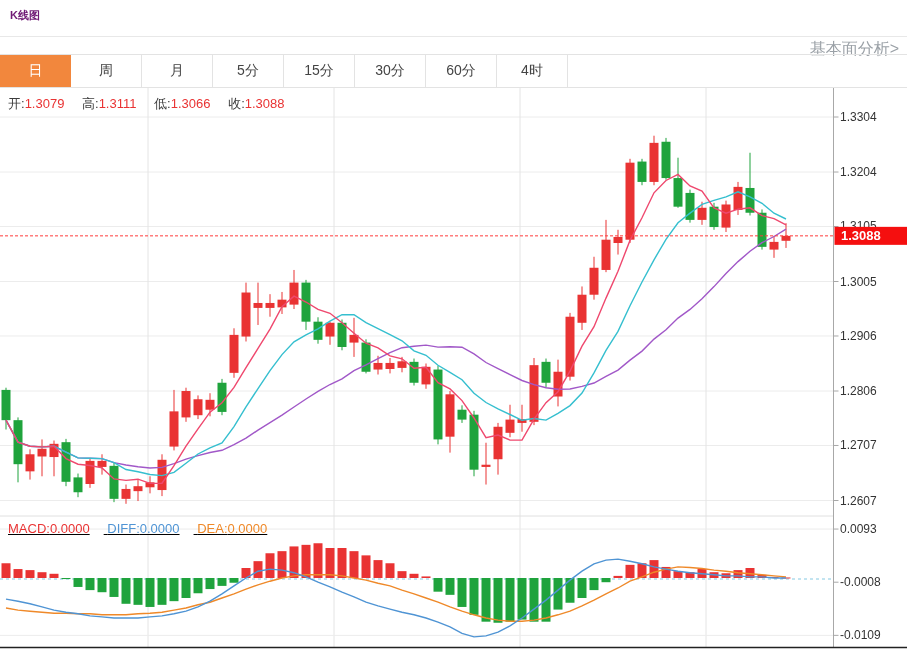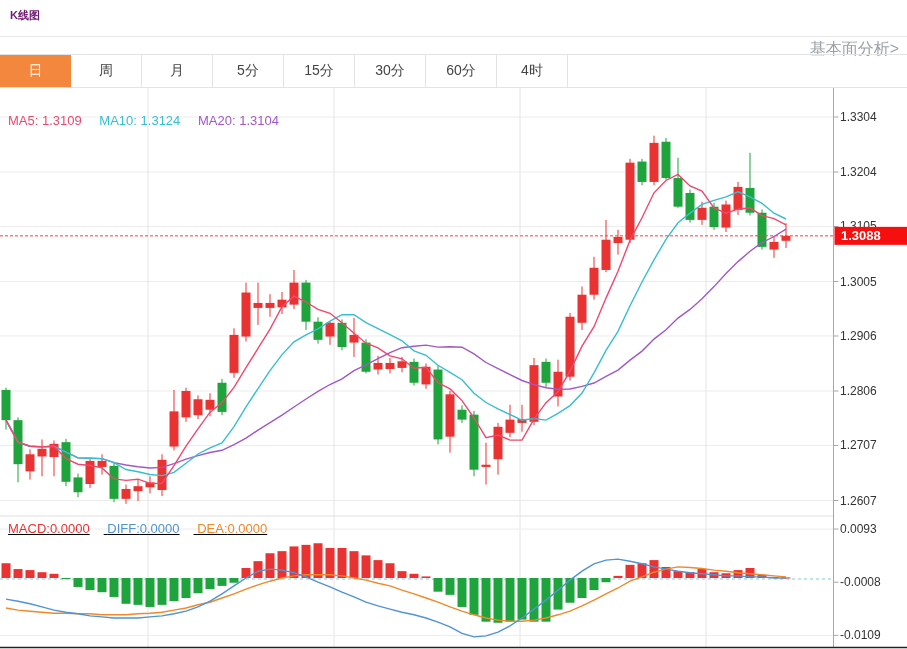--- a/index.html
+++ b/index.html
@@ -325,26 +325,27 @@
           <line x1="833.5" y1="547.3684210526316" x2="838.5" y2="547.3684210526316" stroke="#a8a8a8" stroke-width="1"></line>
           <text x="840" y="551.3684210526316" font-size="12" fill="#333333" text-anchor="start" font-weight="normal">-0.0109</text>
         </g>
         <g>
           <rect x="834.5" y="138.8464849354378" width="72.5" height="18" fill="#f50f0f"></rect>
           <text x="841" y="152.3464849354378" font-size="13" fill="#fff" text-anchor="start" font-weight="bold">1.3088</text>
         </g>
       </svg>
   </div>
 
-
-  <div class="legend lg-ma">
-    <span class="c-ma5">MA5:</span> <span class="c-ma5">1.3109</span><span class="lg-gap"></span>
-    <span class="c-ma10">MA10:</span> <span class="c-ma10">1.3124</span><span class="lg-gap"></span>
-    <span class="c-ma20">MA20:</span> <span class="c-ma20">1.3104</span>
-  </div>
+  <div class="legend lg-ohlc">
+    <span class="lbl-dark">开:</span><span class="val-red">1.3079</span><span class="lg-gap"></span>
+    <span class="lbl-dark">高:</span><span class="val-red">1.3111</span><span class="lg-gap"></span>
+    <span class="lbl-dark">低:</span><span class="val-red">1.3066</span><span class="lg-gap"></span>
+    <span class="lbl-dark">收:</span><span class="val-red">1.3088</span>
+  </div>
+
 
   <div class="legend lg-macd">
     <span class="val-red">MACD:</span><span class="val-red">0.0000</span><span class="lg-gap"></span>
     <span class="c-diff">DIFF:</span><span class="c-diff">0.0000</span><span class="lg-gap"></span>
     <span class="c-dea">DEA:</span><span class="c-dea">0.0000</span>
   </div>
 
 </div>
 
 </body></html>

